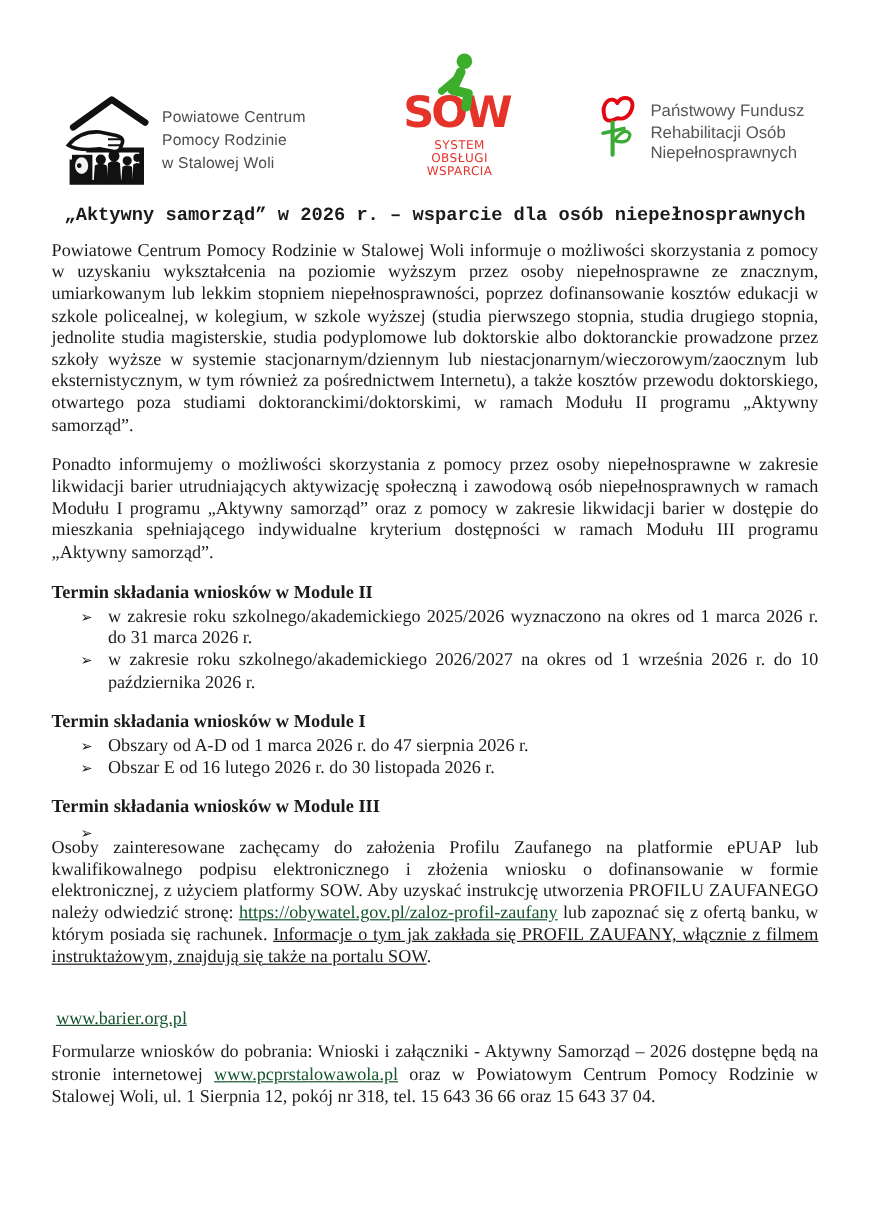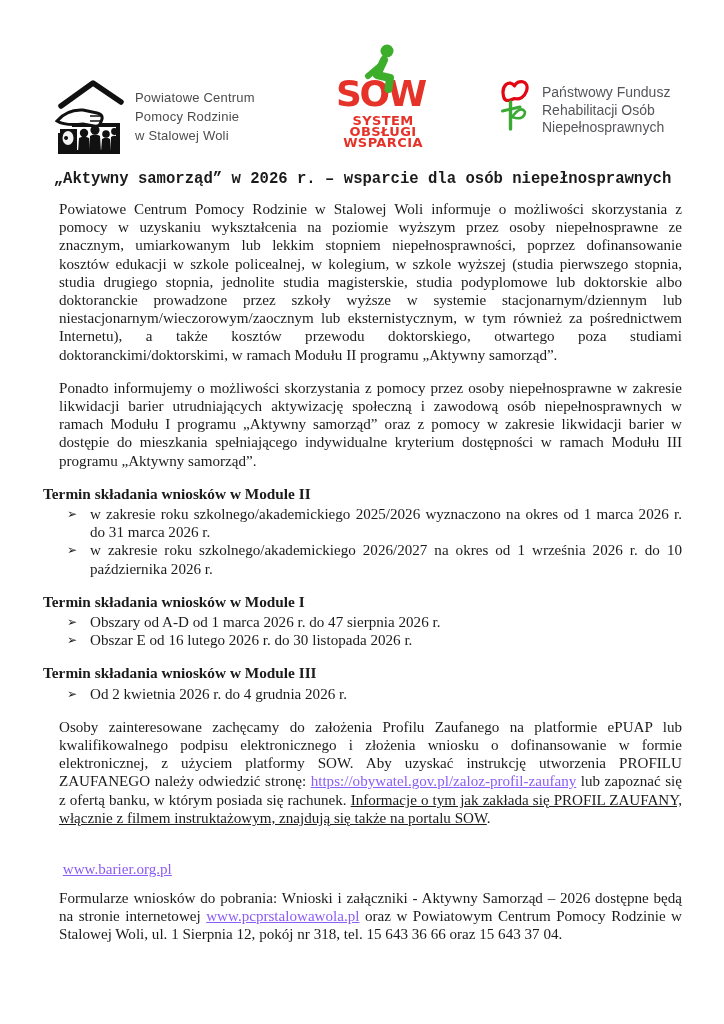--- a/index.html
+++ b/index.html
@@ -12,47 +12,47 @@
   .logo-row{position:absolute;top:0;left:0;width:724px;height:162px;}
   .logo-left{position:absolute;left:55px;top:76px;display:flex;align-items:flex-start;}
   .logo-left .txt{
     margin-left:10px;margin-top:12px;
     font-family:"Liberation Sans","DejaVu Sans",sans-serif;
     font-size:13px;line-height:19px;color:#4d4d4d;letter-spacing:.2px;
   }
   .logo-sow{position:absolute;left:294px;top:44px;width:92px;text-align:center;margin-left:43px;}
   .logo-sow .sub{
     font-family:"DejaVu Sans","Liberation Sans",sans-serif;
-    font-size:13px;font-weight:bold;color:#e5332a;line-height:11px;letter-spacing:.4px;margin-top:1px;
+    font-size:10px;font-weight:normal;color:#e5332a;line-height:11px;letter-spacing:.4px;margin-top:1px;
   }
   .logo-pfron{position:absolute;left:497px;top:77px;display:flex;align-items:flex-start;}
   .logo-pfron .txt{
     margin-left:9px;margin-top:7px;
     font-family:"Liberation Sans","DejaVu Sans",sans-serif;
     font-size:14px;line-height:17.5px;color:#55565a;
   }
   
   .doc-title{
     position:absolute;top:170px;left:43px;width:639px;
     text-align:center;font-weight:bold;font-size:15.6px;font-family:Liberation Mono, monospace;
   }
   .doc-body{
     position:absolute;top:200px;left:43px;width:639px;
     font-size:15.1px;line-height:18.2px;
   }
-  .para{margin:0 0 15px 16px;text-align:justify;}
+  .para{margin:0 0 15px 0;text-align:justify;}
   .para.tight{margin-bottom:10px;}
   .heading{margin:12px 0 2px 0;font-weight:bold;text-align:left;font-size:15.3px;}
   .bullets{margin:0 0 15px 0;}
   .bullet-item{position:relative;padding-left:47px;text-align:justify;}
   .bullet-item .marker{
     position:absolute;left:24px;top:0;font-size:12px;
     font-family:"DejaVu Sans",sans-serif;color:#1b1b1b;
   }
-  .link{color:#8b5cf6;cursor:pointer;}
+  .link{color:#14532d;cursor:pointer;}
   .underlined{text-decoration:underline;}
 </style>
 </head>
 <body>
 
 <div class="logo-row">
 
   <div class="logo-left">
     <svg width="70" height="80" viewBox="0 0 70 80">
       <path d="M6 30 L38 7 L66 26" fill="none" stroke="#111" stroke-width="5.5" stroke-linejoin="round" stroke-linecap="round"></path>
@@ -120,18 +120,18 @@
       <div class="bullet-item"><span class="marker">➢</span><span>w zakresie roku szkolnego/akademickiego 2025/2026 wyznaczono na okres od 1 marca 2026 r. do 31  marca 2026 r.</span></div>
       <div class="bullet-item"><span class="marker">➢</span><span>w zakresie roku szkolnego/akademickiego 2026/2027 na okres od 1 września 2026 r. do 10 października 2026 r.</span></div>
     </div>
     <div class="heading">Termin składania wniosków w Module I</div>
     <div class="bullets">
       <div class="bullet-item"><span class="marker">➢</span><span>Obszary od A-D od 1 marca 2026 r. do 47 sierpnia 2026 r.</span></div>
       <div class="bullet-item"><span class="marker">➢</span><span>Obszar E od 16 lutego 2026 r. do 30 listopada 2026 r.</span></div>
     </div>
     <div class="heading">Termin składania wniosków w Module III</div>
     <div class="bullets">
-      <div class="bullet-item"><span class="marker">➢</span><span>Od 2 kwietnia 2026 r. do 4 grudnia 2026 r.</span></div>
+      <div class="bullet-item"><span class="marker">➢</span></div>
     </div>
     <div class="para"><span>Osoby zainteresowane zachęcamy do założenia Profilu Zaufanego na platformie ePUAP lub kwalifikowalnego podpisu elektronicznego i złożenia wniosku o dofinansowanie w formie elektronicznej, z użyciem platformy SOW. Aby uzyskać instrukcję utworzenia PROFILU ZAUFANEGO należy odwiedzić stronę: </span><a class="link" href="#">https://obywatel.gov.pl/zaloz-profil-zaufany</a><span> lub zapoznać się z ofertą banku, w którym posiada się rachunek. </span><span class="underlined">Informacje o tym jak zakłada się PROFIL ZAUFANY, włącznie z filmem instruktażowym, znajdują się także na portalu SOW</span><span>.</span></div>
     <div class="para tight"><br><span>&nbsp;</span><a class="link" href="#">www.barier.org.pl</a></div>
     <div class="para"><span>Formularze wniosków do pobrania: Wnioski i załączniki - Aktywny Samorząd – 2026 dostępne będą na stronie internetowej </span><a class="link" href="#">www.pcprstalowawola.pl</a><span> oraz w Powiatowym Centrum Pomocy Rodzinie w Stalowej Woli, ul. 1 Sierpnia 12, pokój nr 318, tel. 15 643 36 66 oraz 15 643 37 04.</span></div>
   </div>
 
 </body></html>

